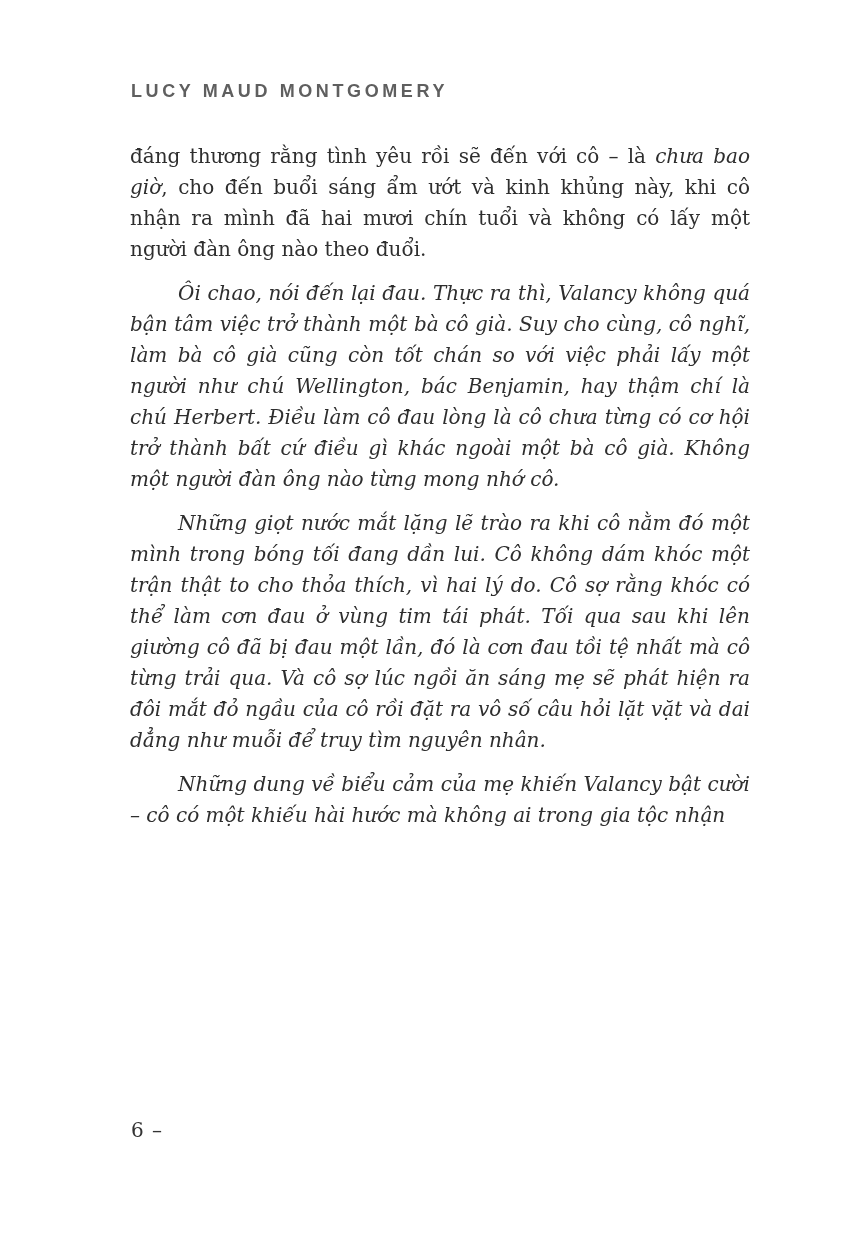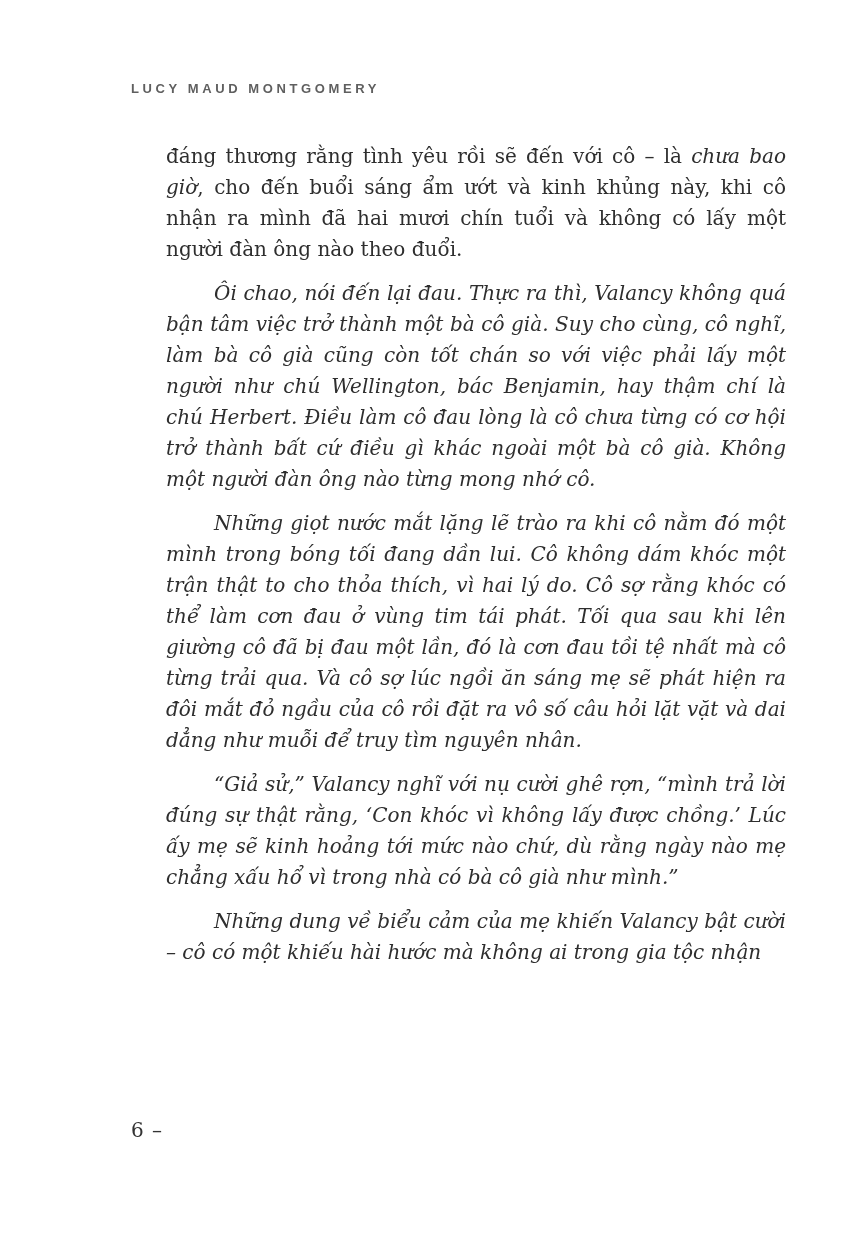--- a/index.html
+++ b/index.html
@@ -13,37 +13,36 @@
     height: 1234px;
     background: #ffffff;
     overflow: hidden;
     font-family: "DejaVu Serif", serif;
   }
   .running-header {
     position: absolute;
     top: 81px;
     left: 131px;
     font-family: "Liberation Sans", sans-serif;
-    font-size: 13px;
+    font-size: 18px;
     font-weight: 600;
     letter-spacing: 3.6px;
     color: #5f5f5f;
     white-space: nowrap;
   }
   .body-text {
     position: absolute;
     top: 141px;
     left: 130px;
     width: 620px;
     color: #2e2e2e;
     font-size: 20px;
     line-height: 31px;
     text-align: justify;
     text-justify: inter-word;
-    margin-left: 36px;
   }
   .para {
     margin: 0 0 13px 0;
   }
   .para.indent {
     text-indent: 48px;
     font-style: italic;
   }
   .seg-italic {
     font-style: italic;
@@ -60,18 +59,17 @@
 </head>
 <body>
 
 <div class="page">
   <div class="running-header">LUCY MAUD MONTGOMERY</div>
 
   <div class="body-text">
       <p class="para"><span class="seg-normal">đáng thương rằng tình yêu rồi sẽ đến với cô – là </span><span class="seg-italic">chưa bao giờ</span><span class="seg-normal">, cho đến buổi sáng ẩm ướt và kinh khủng này, khi cô nhận ra mình đã hai mươi chín tuổi và không có lấy một người đàn ông nào theo đuổi.</span></p>
       <p class="para indent"><span class="seg-normal">Ôi chao, nói đến lại đau. Thực ra thì, Valancy không quá bận tâm việc trở thành một bà cô già. Suy cho cùng, cô nghĩ, làm bà cô già cũng còn tốt chán so với việc phải lấy một người như chú Wellington, bác Benjamin, hay thậm chí là chú Herbert. Điều làm cô đau lòng là cô chưa từng có cơ hội trở thành bất cứ điều gì khác ngoài một bà cô già. Không một người đàn ông nào từng mong nhớ cô.</span></p>
       <p class="para indent"><span class="seg-normal">Những giọt nước mắt lặng lẽ trào ra khi cô nằm đó một mình trong bóng tối đang dần lui. Cô không dám khóc một trận thật to cho thỏa thích, vì hai lý do. Cô sợ rằng khóc có thể làm cơn đau ở vùng tim tái phát. Tối qua sau khi lên giường cô đã bị đau một lần, đó là cơn đau tồi tệ nhất mà cô từng trải qua. Và cô sợ lúc ngồi ăn sáng mẹ sẽ phát hiện ra đôi mắt đỏ ngầu của cô rồi đặt ra vô số câu hỏi lặt vặt và dai dẳng như muỗi để truy tìm nguyên nhân.</span></p>
-      <p class="para indent"><span class="seg-normal">“Giả sử,” Valancy nghĩ với nụ cười ghê rợn, “mình trả lời đúng sự thật rằng, ‘Con khóc vì không lấy được chồng.’ Lúc ấy mẹ sẽ kinh hoảng tới mức nào chứ, dù rằng ngày nào mẹ chẳng xấu hổ vì trong nhà có bà cô già như mình.”</span></p>
       <p class="para indent"><span class="seg-normal">Những dung về biểu cảm của mẹ khiến Valancy bật cười – cô có một khiếu hài hước mà không ai trong gia tộc nhận</span></p>
     </div>
 
   <div class="footer">6 –</div>
 </div>
 
 </body></html>

